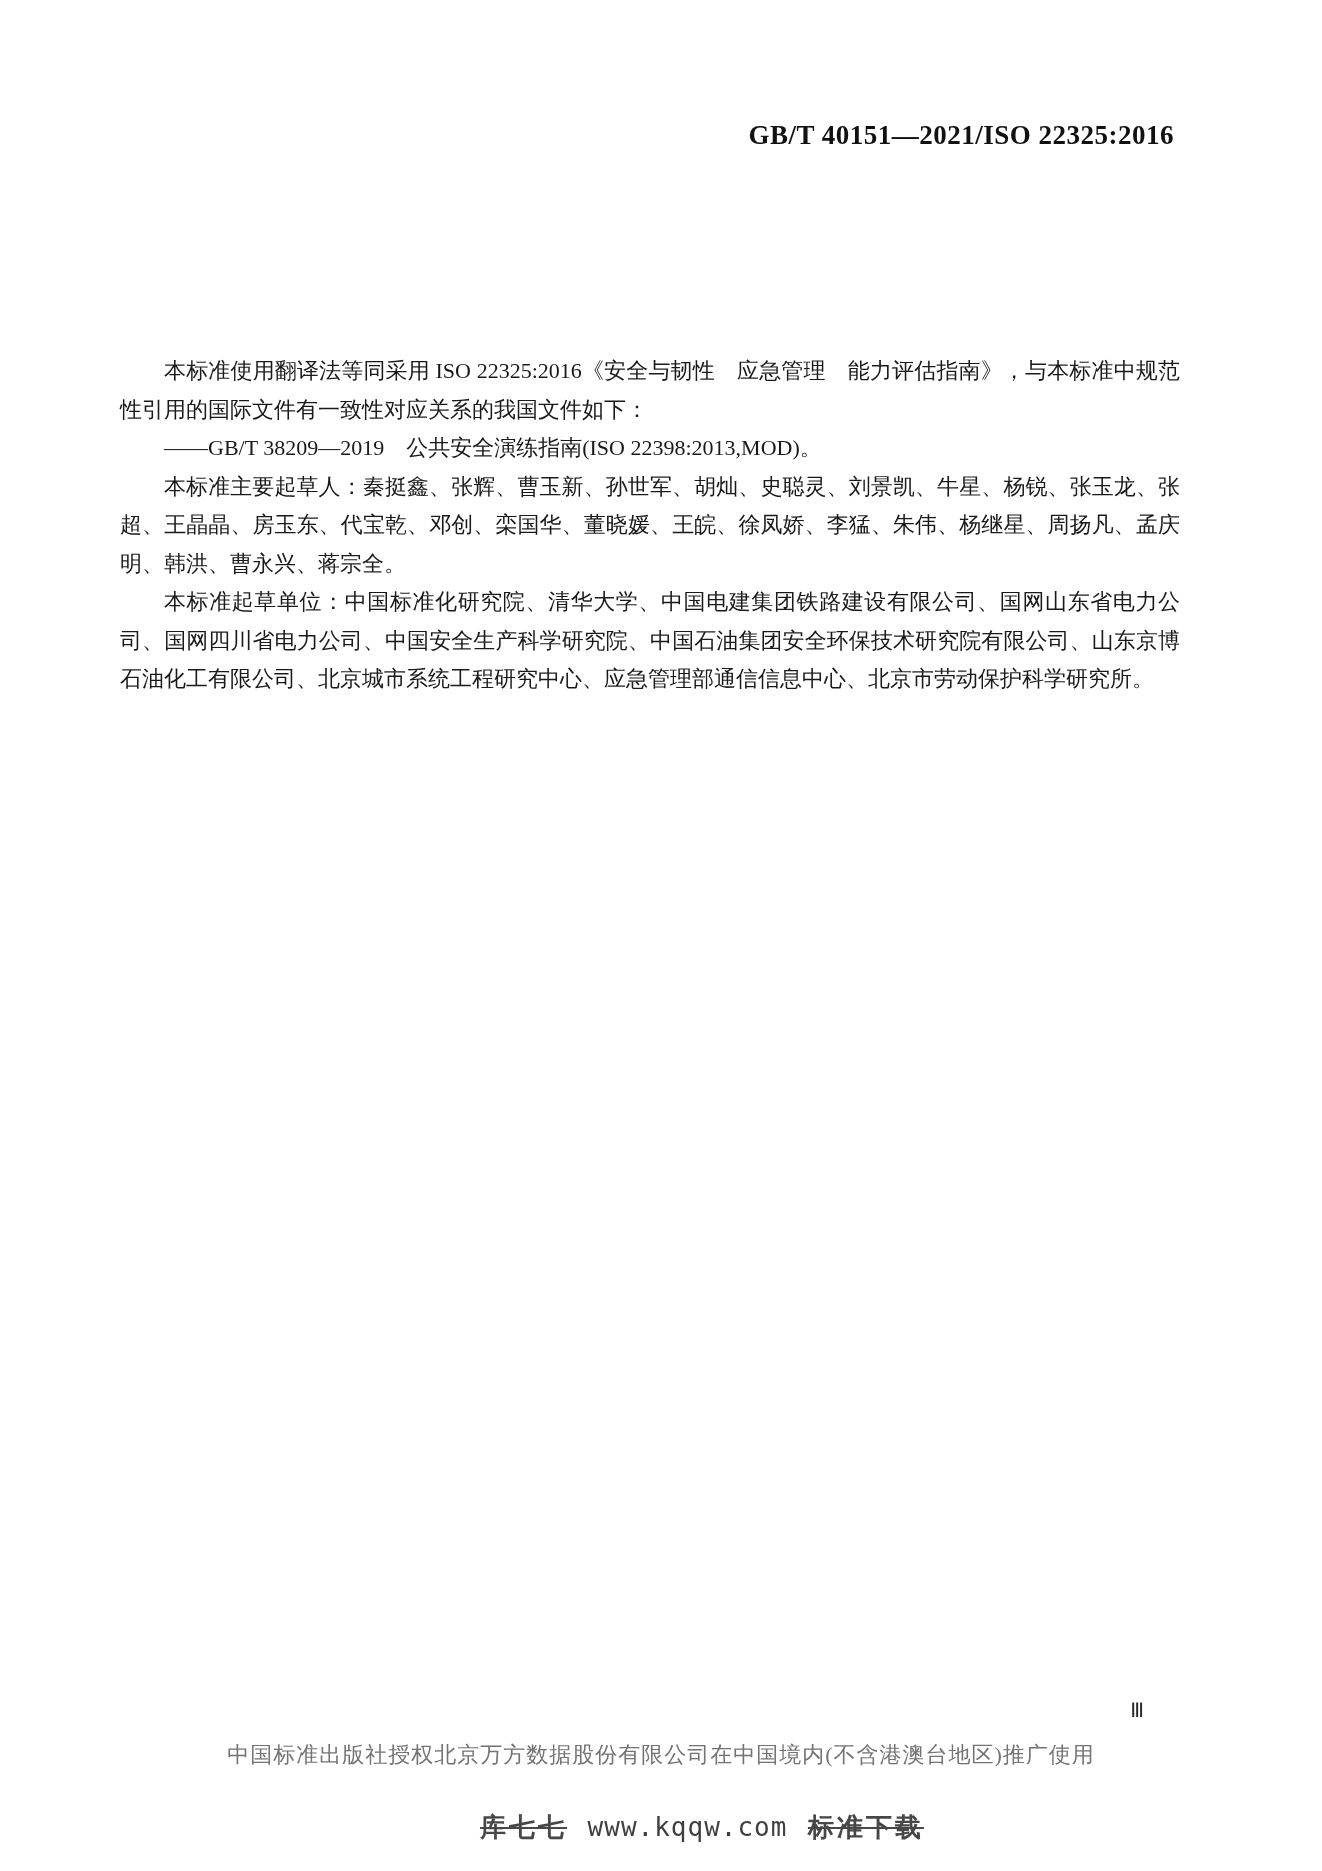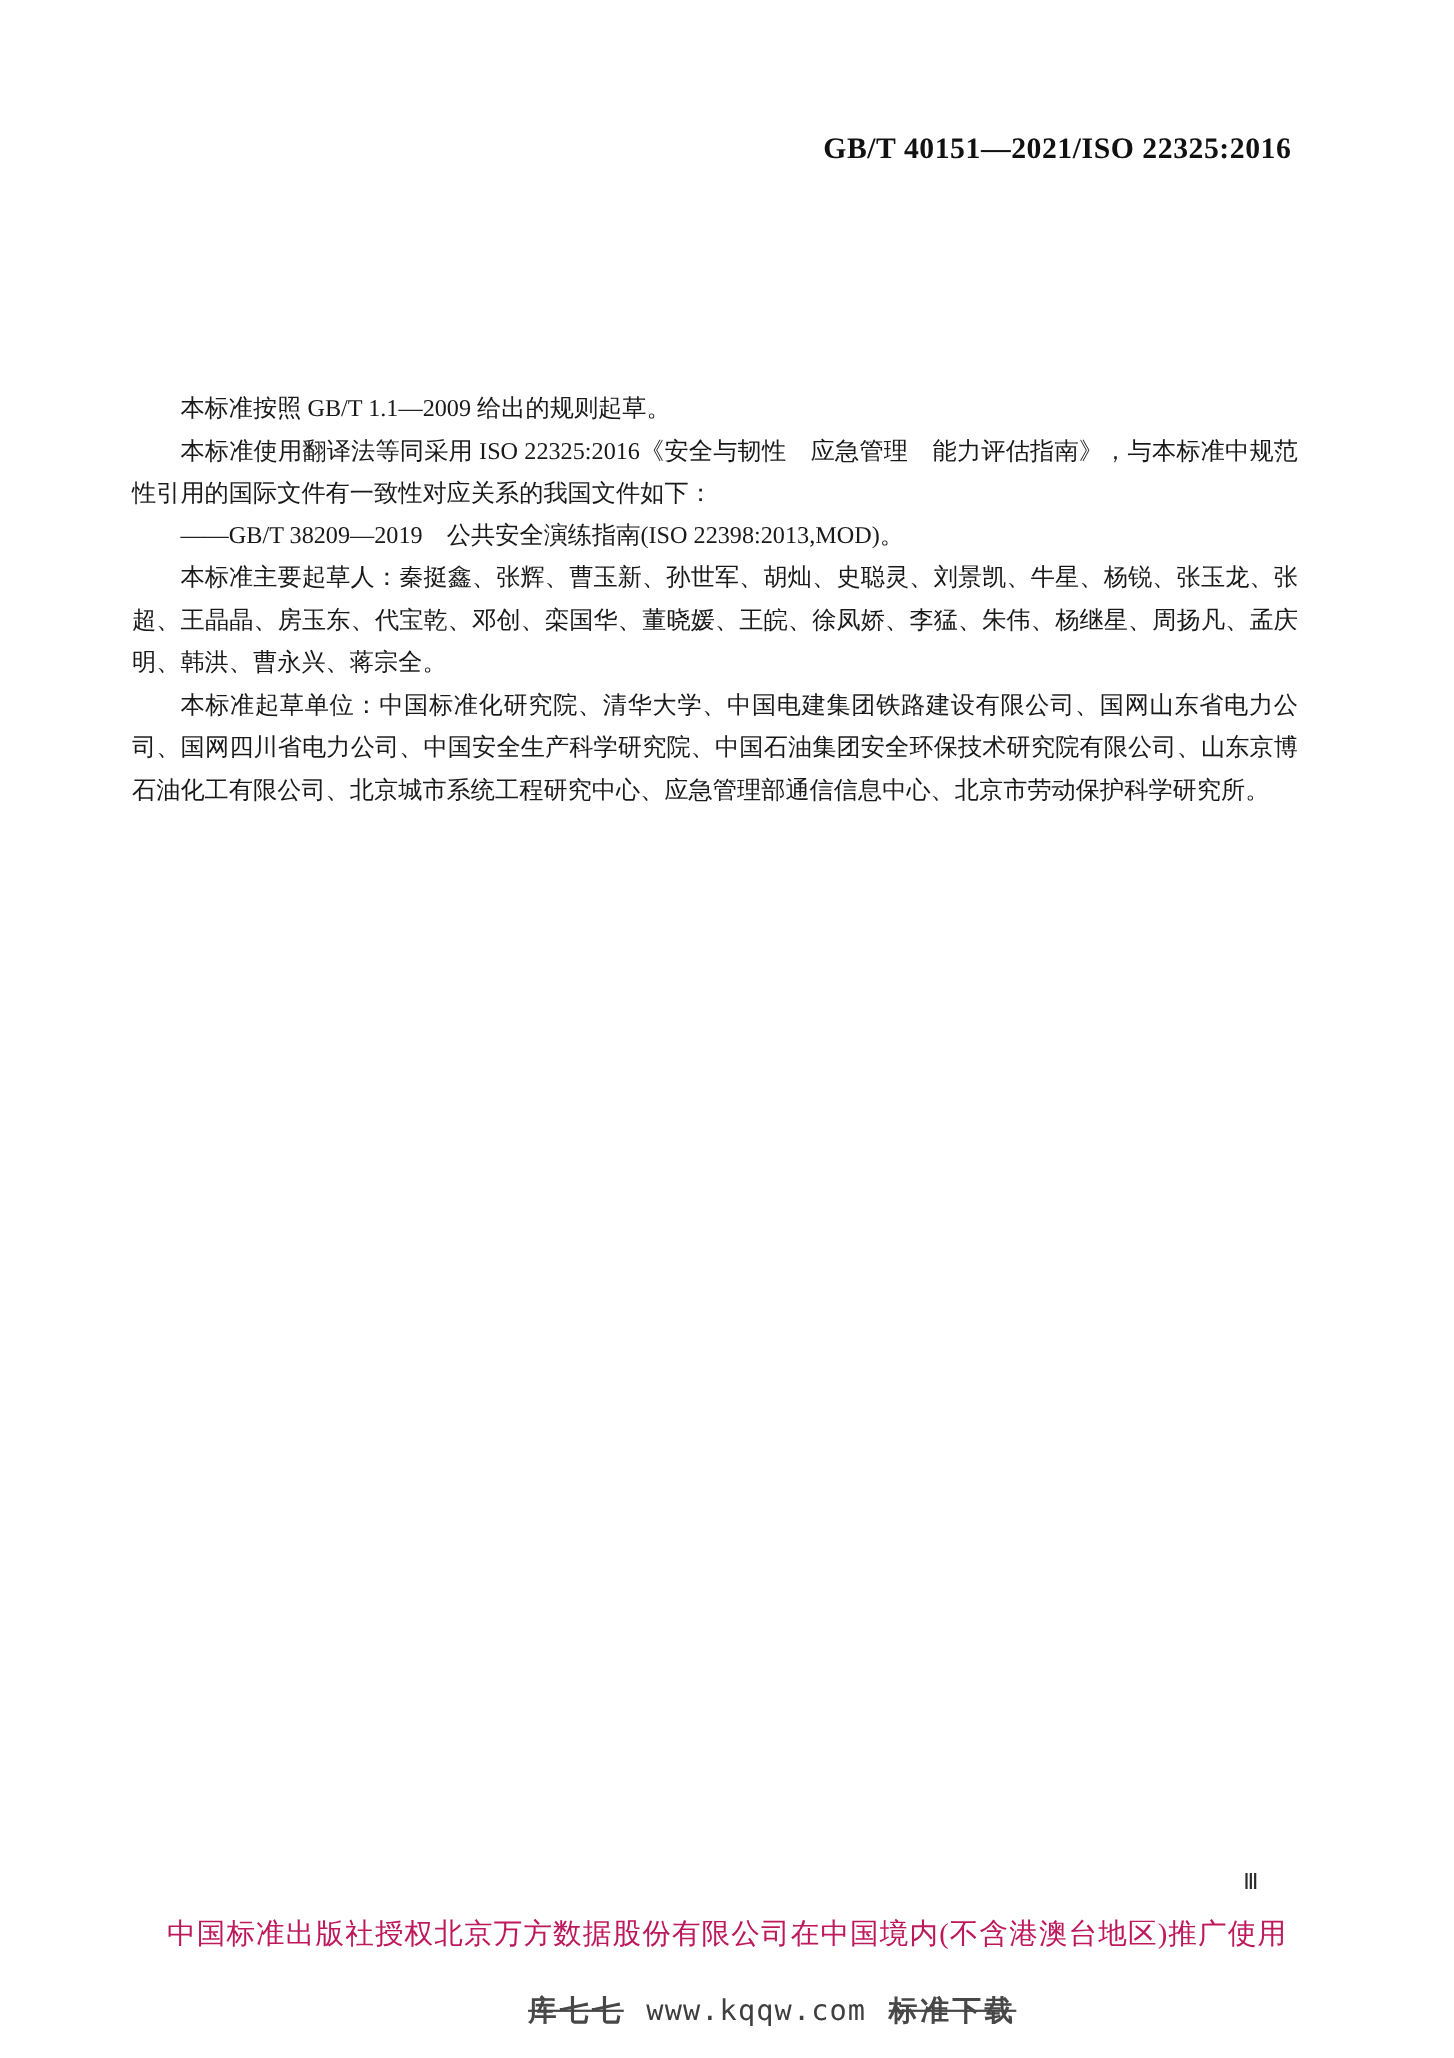--- a/index.html
+++ b/index.html
@@ -62,23 +62,23 @@
     right: 178px;
     font-size: 20px;
     color: #2a2a2a;
   }
   .copyright {
     position: absolute;
     top: 1740px;
     left: 0;
     width: 100%;
     text-align: center;
-    font-size: 26px;
+    font-size: 22px;
     letter-spacing: 1px;
-    color: #be185d;
+    color: #737373;
   }
   .watermark {
     position: absolute;
     top: 1810px;
     left: 0;
     width: 100%;
     text-align: center;
     font-size: 26px;
     color: #474747;
     white-space: nowrap;
@@ -100,21 +100,20 @@
 </style>
 </head>
 <body>
 
 <div class="page">
 
   <div class="std-header">GB/T 40151—2021/ISO 22325:2016</div>
 
 
   <div class="body-text">
-      <p class="para indent">本标准按照 GB/T 1.1—2009 给出的规则起草。</p>
       <p class="para indent">本标准使用翻译法等同采用 ISO 22325:2016《安全与韧性　应急管理　能力评估指南》，与本标准中规范性引用的国际文件有一致性对应关系的我国文件如下：</p>
       <p class="para indent">——GB/T 38209—2019　公共安全演练指南(ISO 22398:2013,MOD)。</p>
       <p class="para indent">本标准主要起草人：秦挺鑫、张辉、曹玉新、孙世军、胡灿、史聪灵、刘景凯、牛星、杨锐、张玉龙、张超、王晶晶、房玉东、代宝乾、邓创、栾国华、董晓媛、王皖、徐凤娇、李猛、朱伟、杨继星、周扬凡、孟庆明、韩洪、曹永兴、蒋宗全。</p>
       <p class="para indent">本标准起草单位：中国标准化研究院、清华大学、中国电建集团铁路建设有限公司、国网山东省电力公司、国网四川省电力公司、中国安全生产科学研究院、中国石油集团安全环保技术研究院有限公司、山东京博石油化工有限公司、北京城市系统工程研究中心、应急管理部通信信息中心、北京市劳动保护科学研究所。</p>
     </div>
 
   <div class="page-number">Ⅲ</div>
 
   <div class="copyright">中国标准出版社授权北京万方数据股份有限公司在中国境内(不含港澳台地区)推广使用</div>
 

